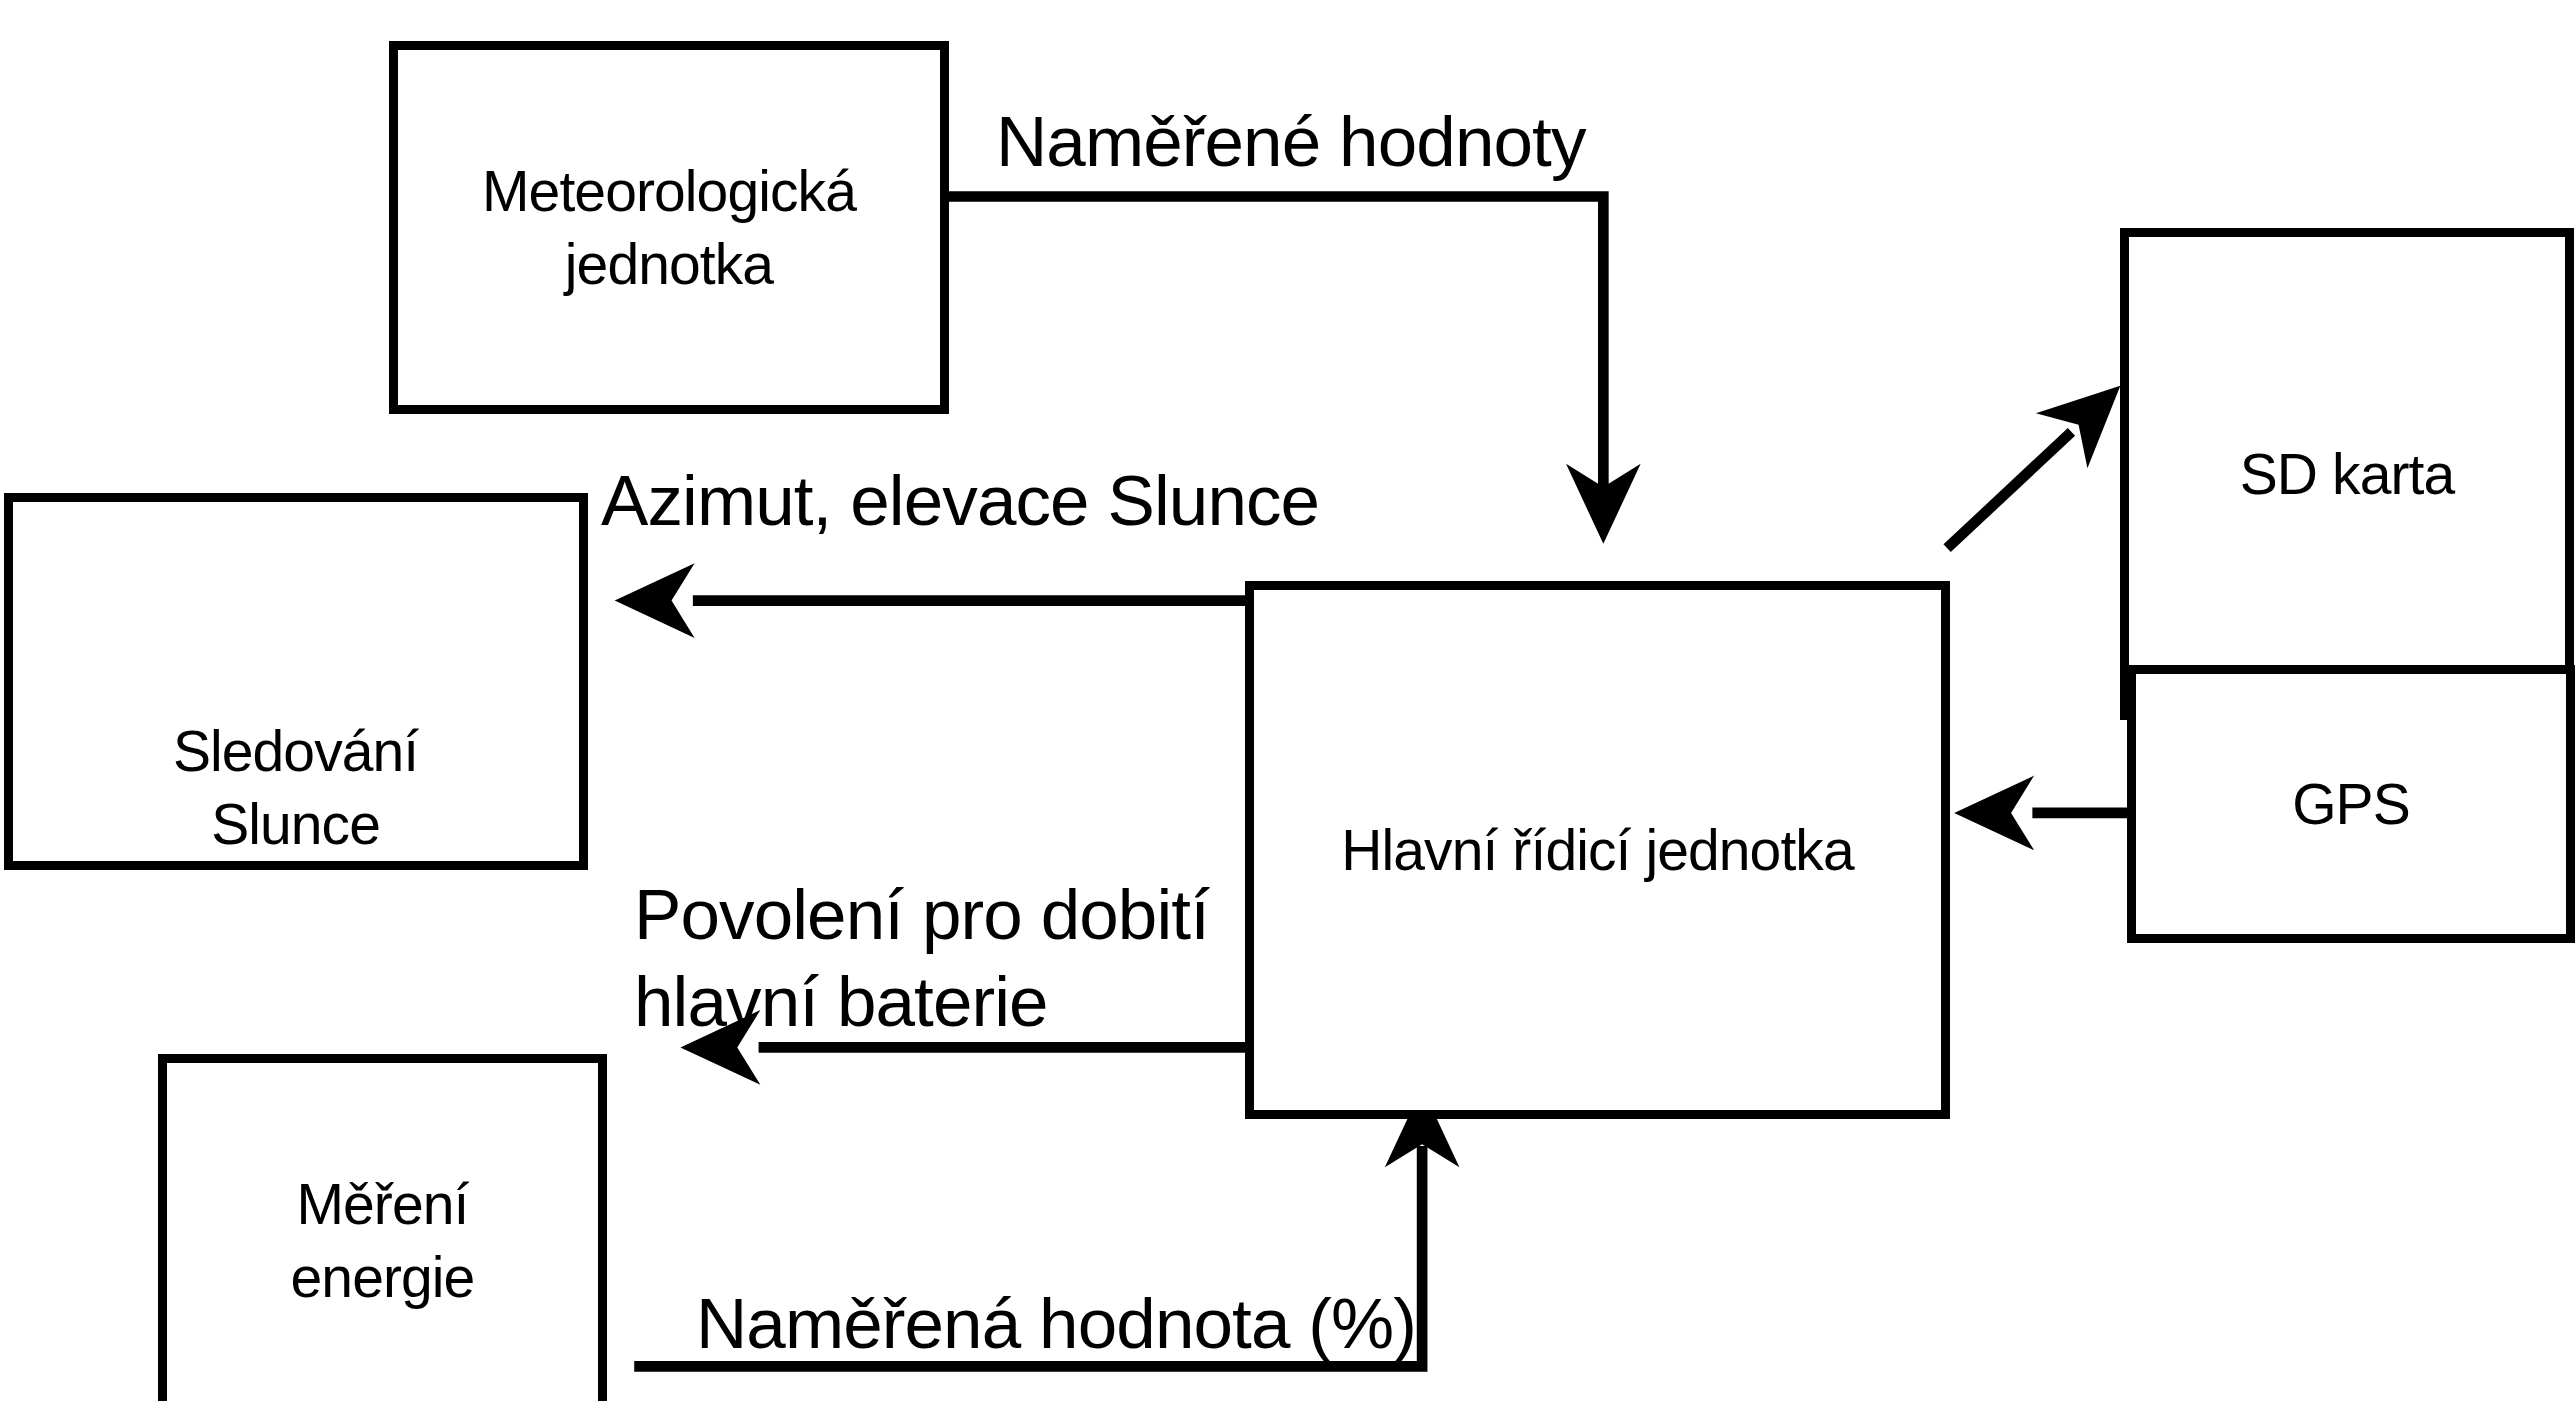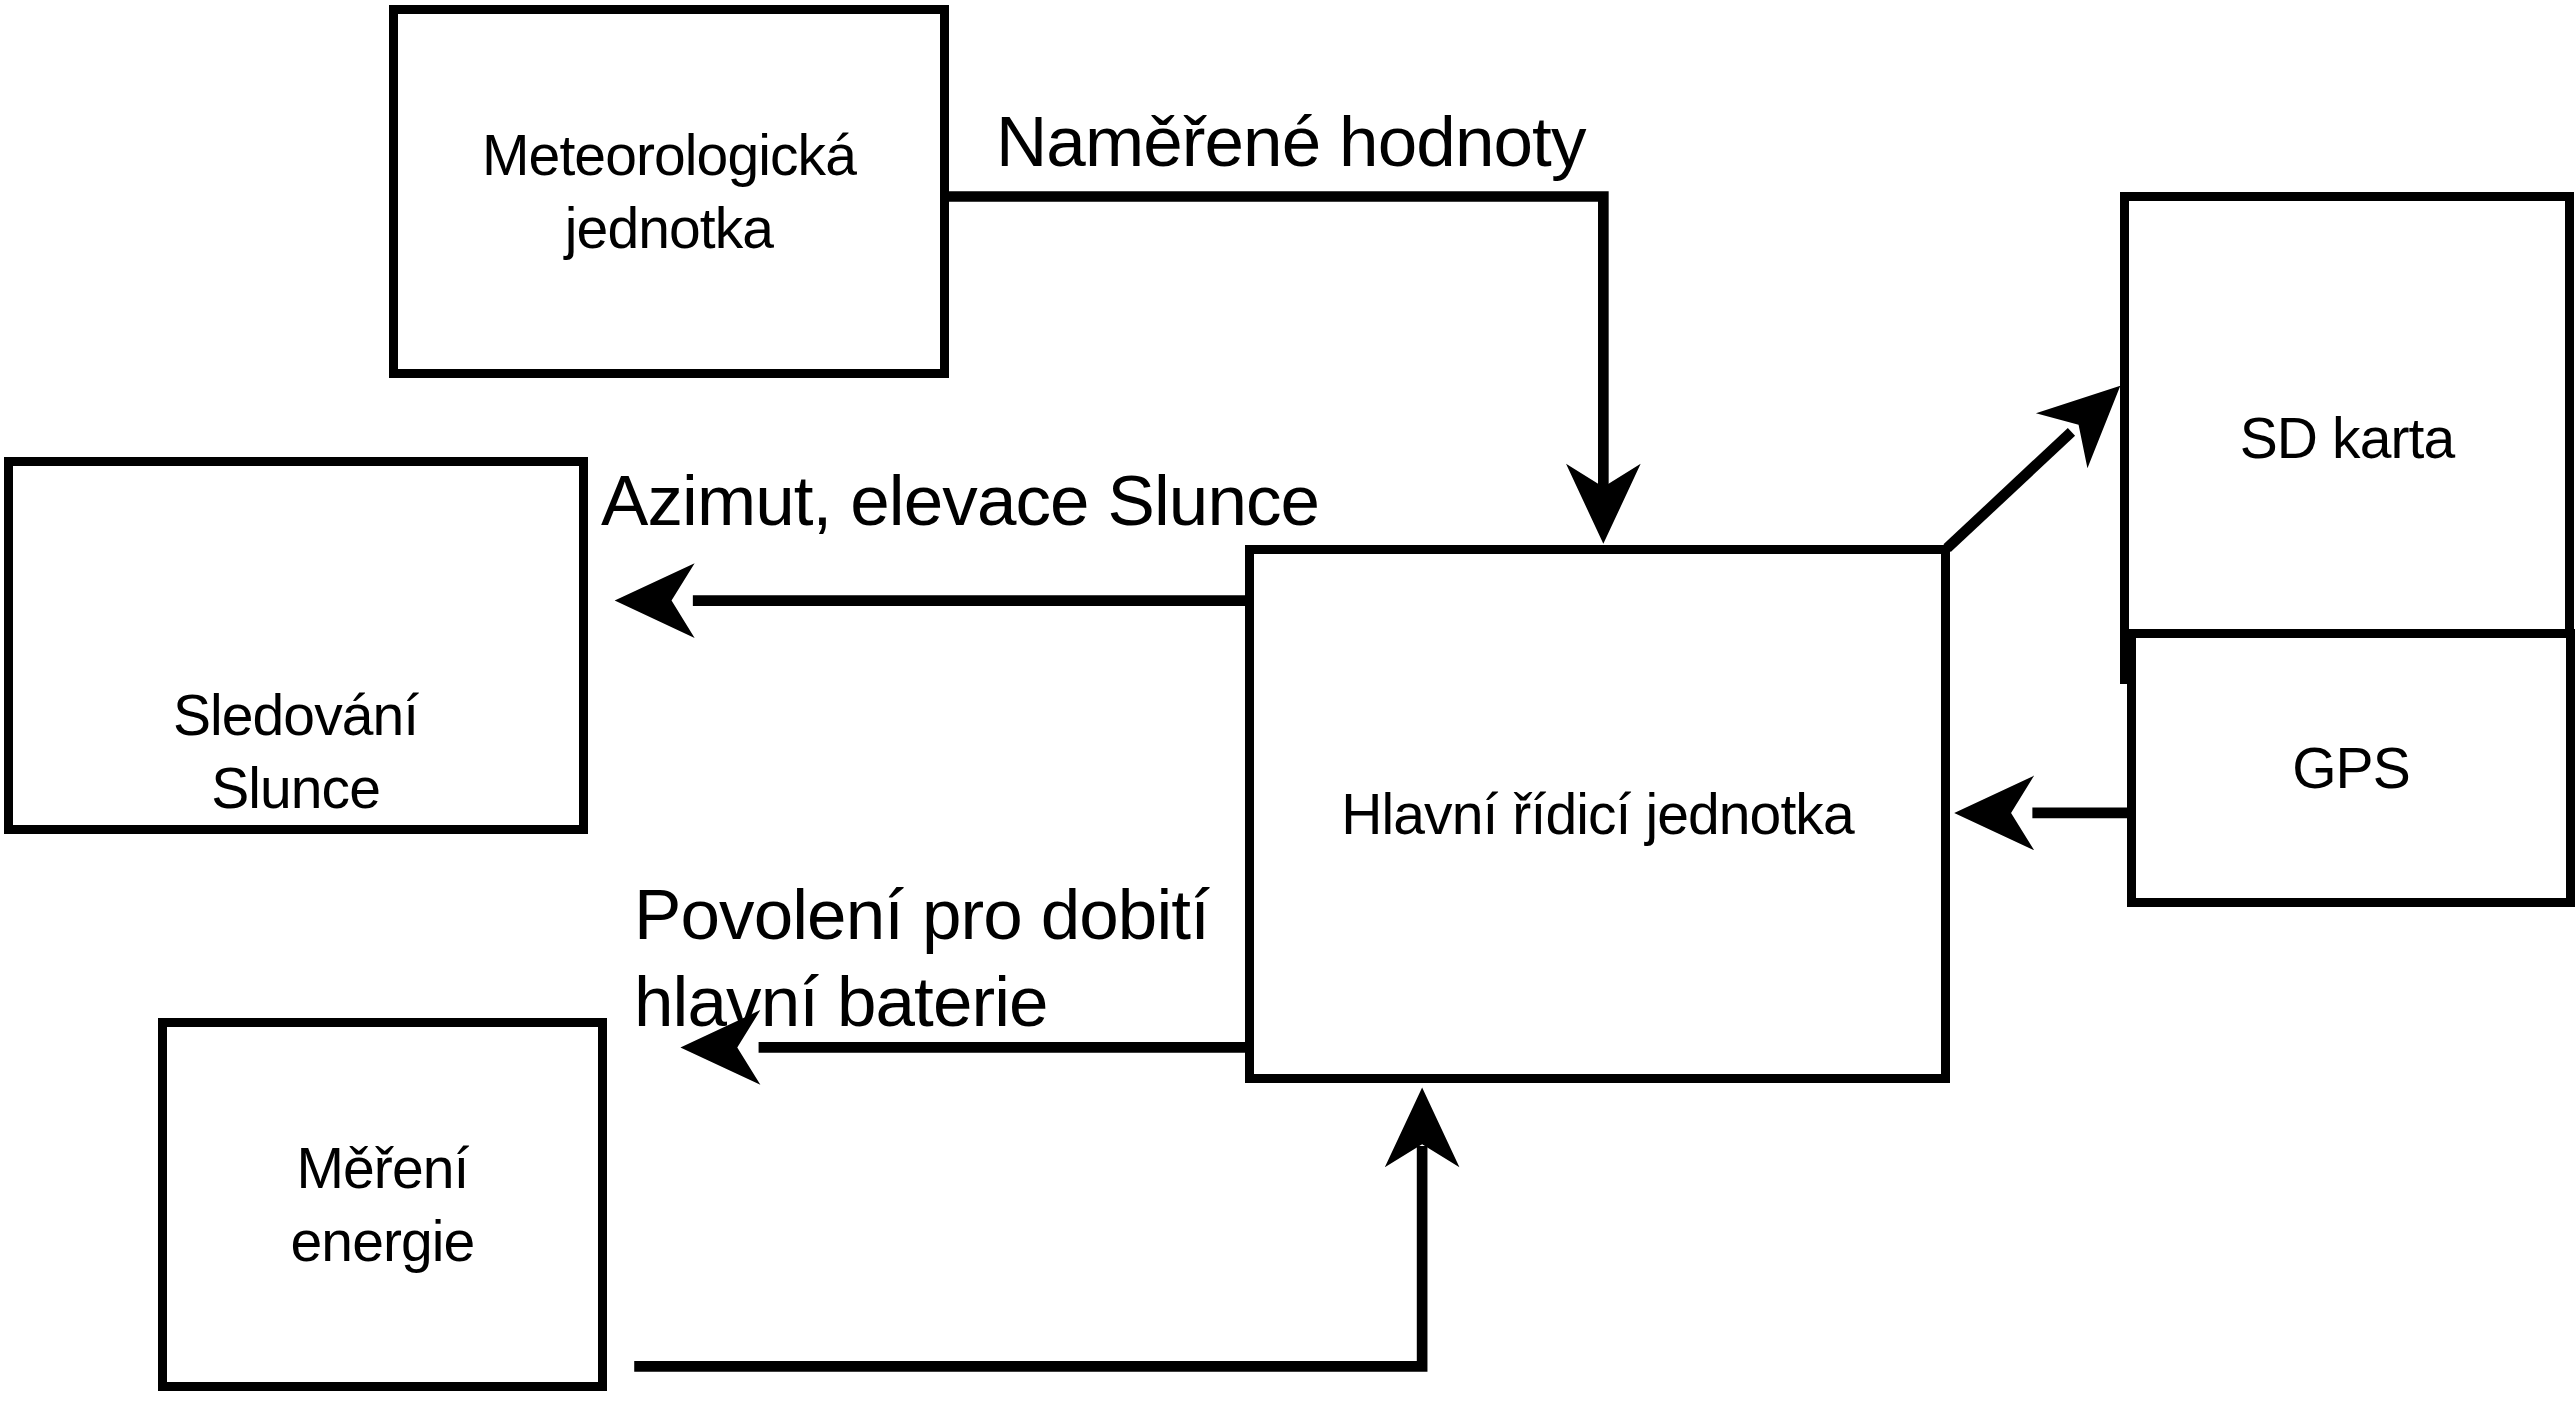--- a/index.html
+++ b/index.html
@@ -43,20 +43,21 @@
     border: 9px solid var(--ink);
     background: var(--bg);
     display: flex;
     align-items: center;
     justify-content: center;
     text-align: center;
     white-space: pre-line;
     font-size: 57px;
     line-height: 1.28;
     letter-spacing: -0.9px;
+    margin-top: 36px;
   }
   .node-meteo  { left: 389px;  top: 5.3px;    width: 560px; height: 373px; }
   .node-sun    { left: 3.6px;    top: 457px;  width: 584px; height: 377px; align-items: flex-end; }
   .node-energy { left: 158px;  top: 1018px; width: 449px; height: 373px; }
   .node-main   { left: 1245px; top: 545px;  width: 705px; height: 538px; }
   .node-sd     { left: 2120px; top: 192px;  width: 454px; height: 492px; }
   .node-gps    { left: 2127px; top: 629px;  width: 448px; height: 278px; }
   .edge-label {
     position: absolute;
     white-space: pre-line;
@@ -129,15 +130,16 @@
     <span>GPS</span>
   </div>
 
   <div class="edge-label label-measured-values">Naměřené hodnoty</div>
 
   <div class="edge-label label-azimuth">Azimut, elevace Slunce</div>
 
   <div class="edge-label label-charge-permit">Povolení pro dobití
 hlavní baterie</div>
 
+  <div class="edge-label label-measured-percent">Naměřená hodnota (%)</div>
 
 </div>
 
 
 </body></html>

